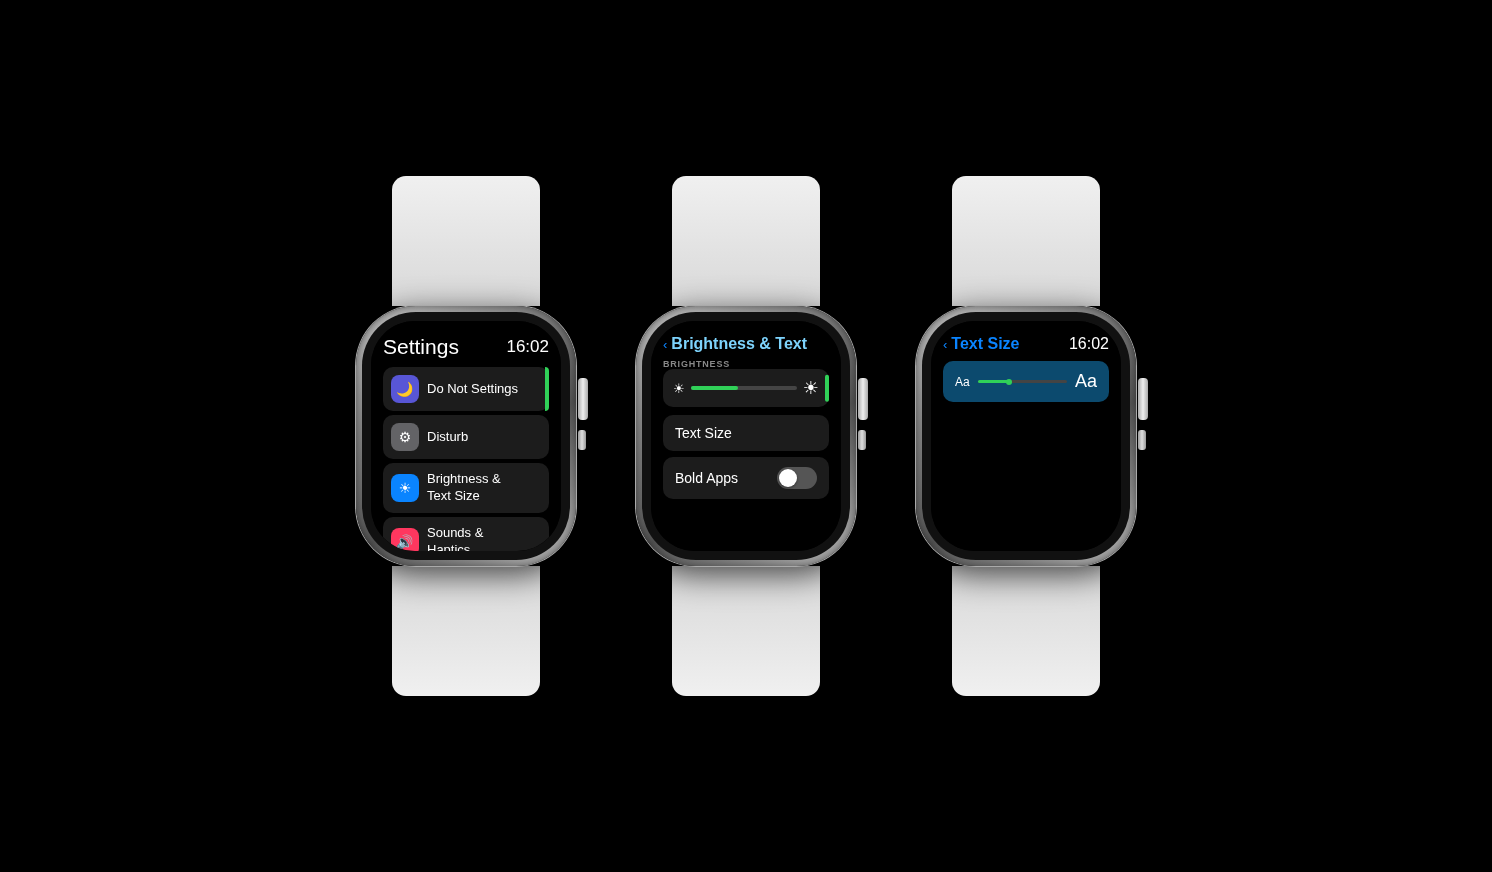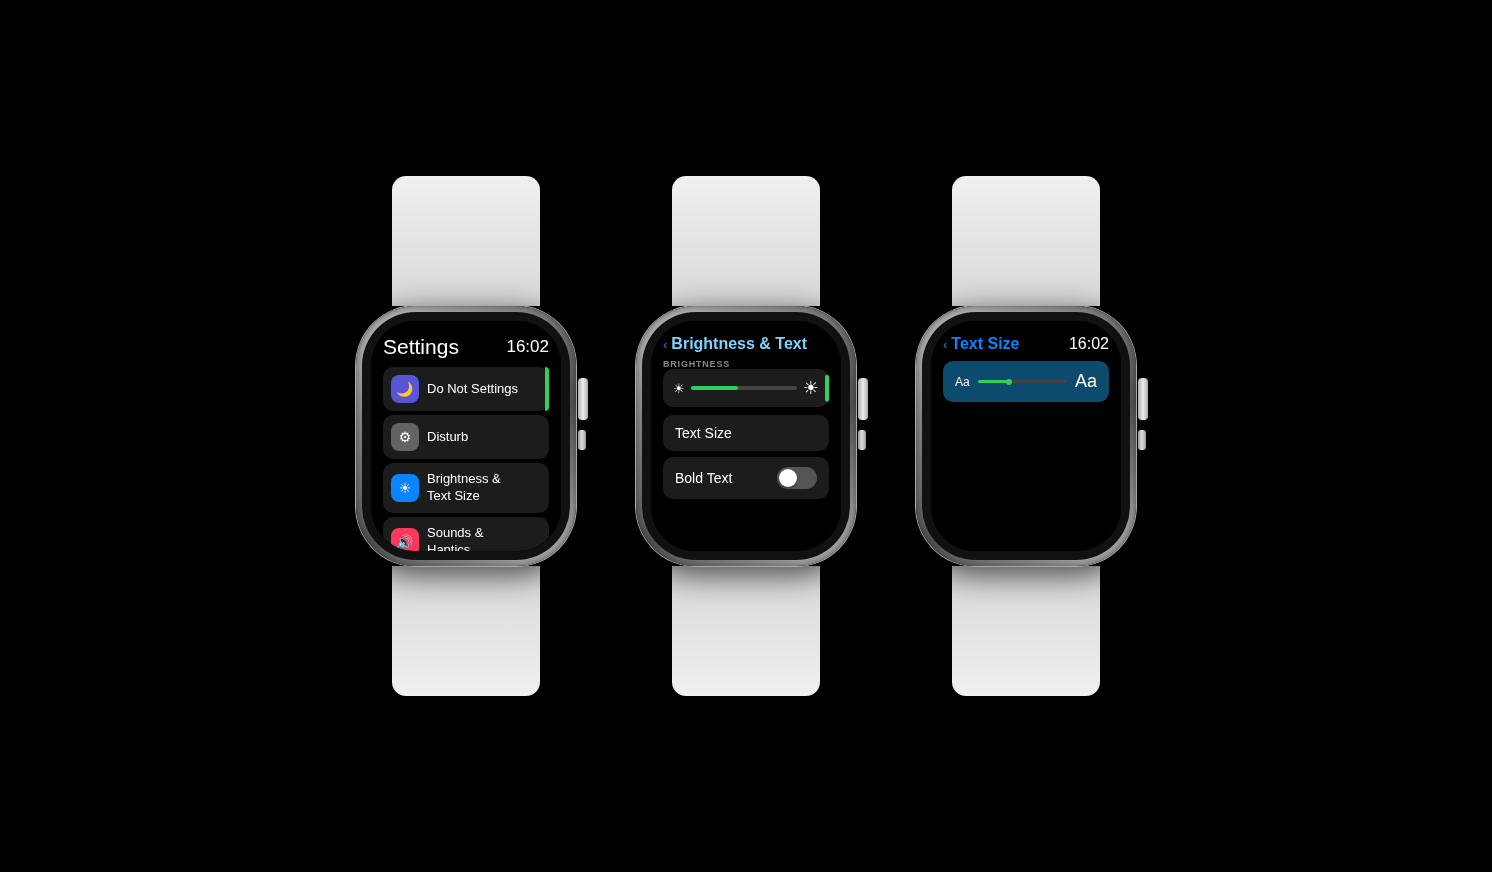--- a/index.html
+++ b/index.html
@@ -424,21 +424,21 @@
                 <div class="slider-track">
                   <div class="slider-fill"></div>
                 </div>
                 <span class="sun-large">☀</span>
               </div>
             </div>
             <div class="bt-menu-item">
               <span>Text Size</span>
             </div>
             <div class="bt-toggle-item">
-              <span class="bt-toggle-label">Bold Text</span>
+              <span class="bt-toggle-label">Bold Apps</span>
               <div class="toggle">
                 <div class="toggle-thumb"></div>
               </div>
             </div>
           </div>
         </div>
       </div>
     </div>
     <div class="watch-band-bottom"></div>
   </div>

